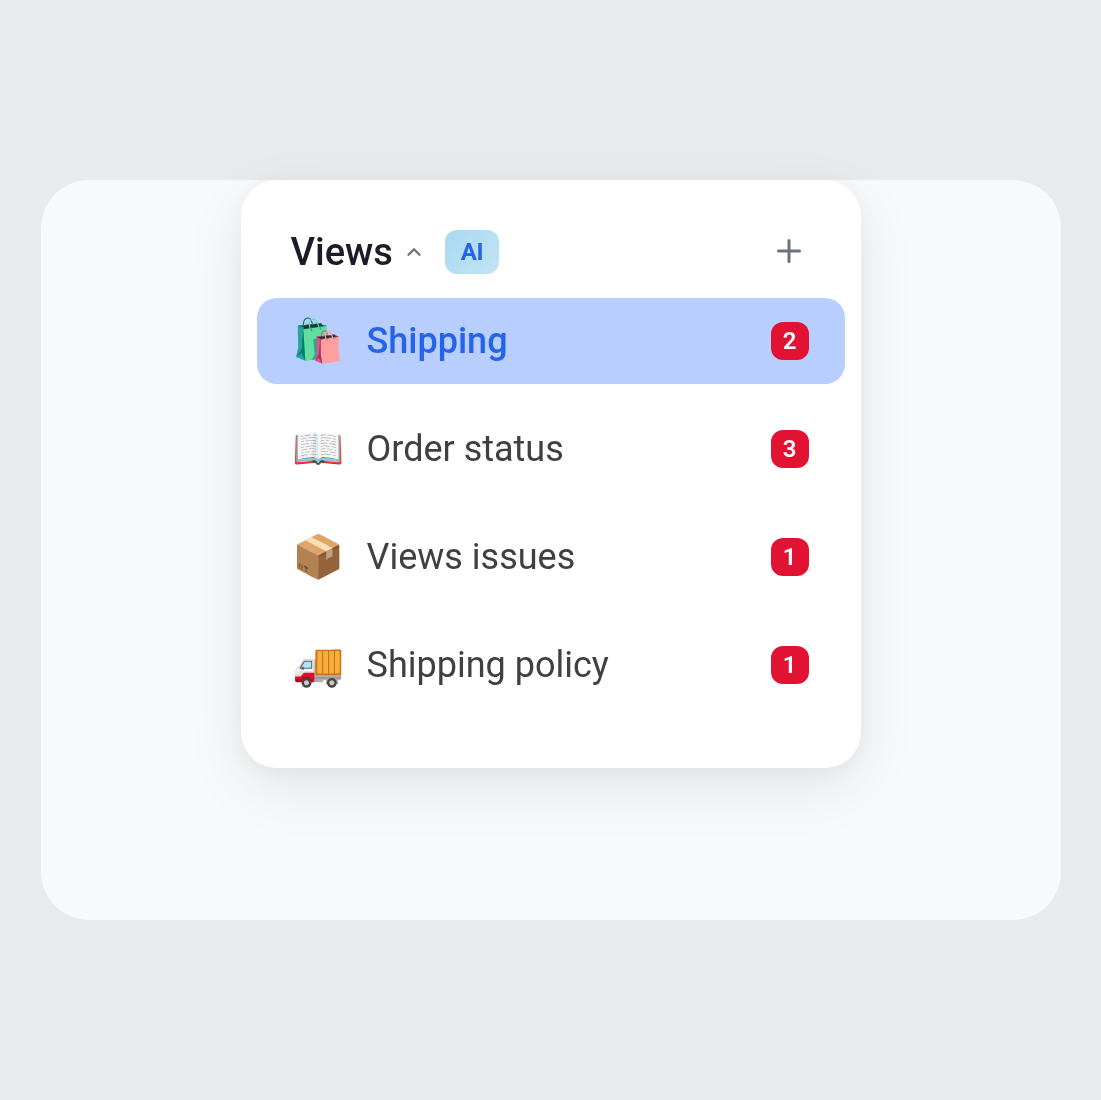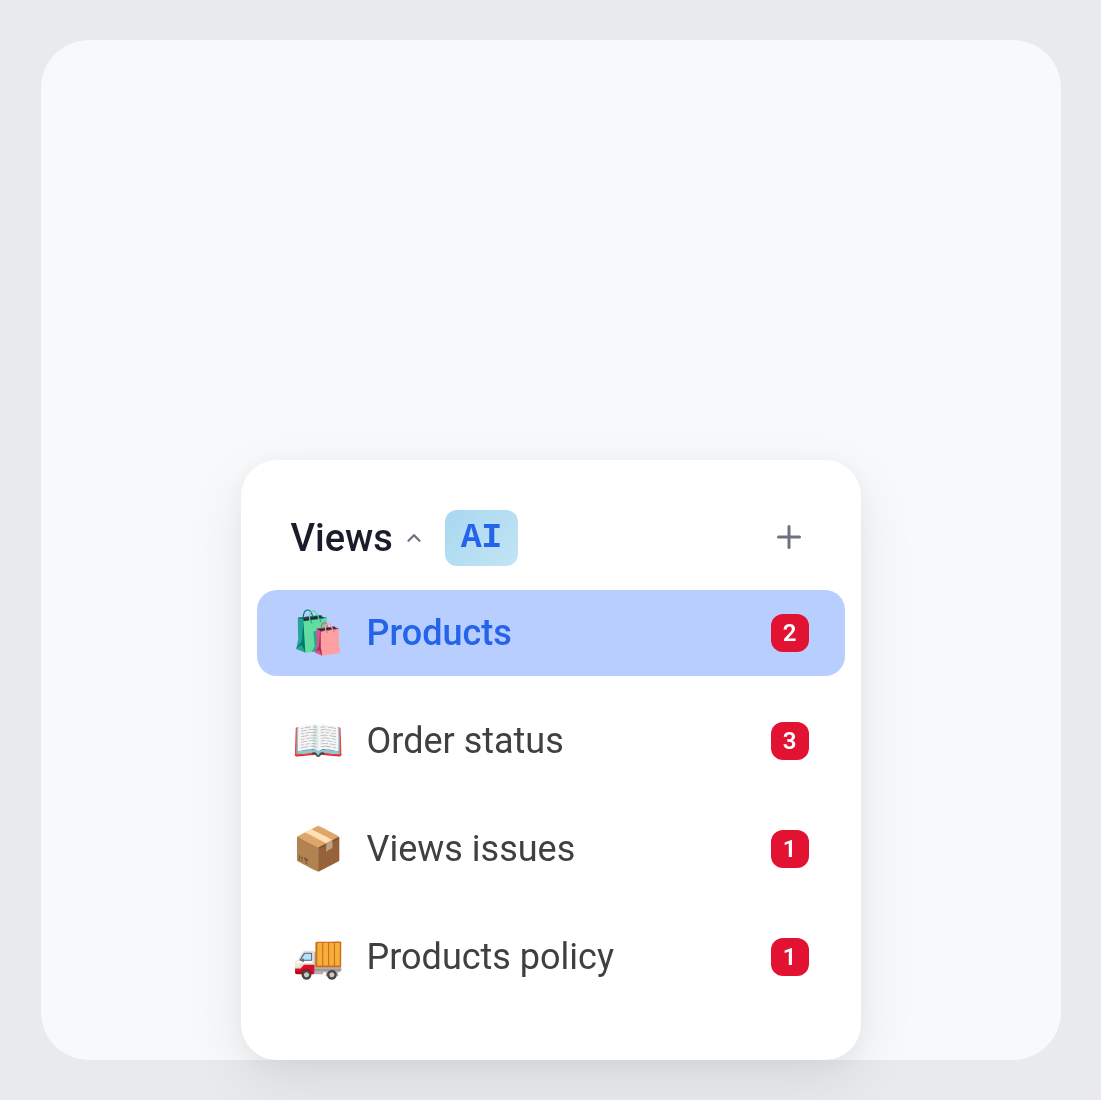--- a/index.html
+++ b/index.html
@@ -13,25 +13,25 @@
       background: #e8eaed;
       width: 1101px;
       height: 1100px;
       display: flex;
       align-items: center;
       justify-content: center;
     }
     
     .outer-container {
       width: 1020px;
-      height: 1020px;
+      height: 740px;
       background: #f8f9fb;
       border-radius: 48px;
       display: flex;
-      align-items: flex-end;
+      align-items: flex-start;
       justify-content: center;
     }
     
     .panel {
       width: 620px;
       background: #ffffff;
       border-radius: 36px;
       box-shadow: 0 20px 60px rgba(0, 0, 0, 0.08), 0 4px 20px rgba(0, 0, 0, 0.04);
       padding: 50px 0 60px 0;
     }
@@ -53,26 +53,25 @@
     
     .chevron-up {
       display: inline-flex;
       align-items: center;
     }
     
     .ai-badge {
       margin-left: 20px;
       background: linear-gradient(135deg, #a8d8f0 0%, #c3e4f5 100%);
       color: #2563eb;
-      font-size: 35px;
+      font-size: 24px;
       font-weight: 700;
       padding: 8px 16px;
       border-radius: 12px;
       letter-spacing: -0.5px;
-      font-family: Liberation Mono, monospace;
     }
     
     .spacer {
       flex: 1;
     }
     
     .plus-button {
       width: 44px;
       height: 44px;
       display: flex;
@@ -166,38 +165,38 @@
             <line x1="5" y1="12" x2="19" y2="12"></line>
           </svg>
         </span>
       </button>
     </div>
 
     <div class="views-list">
 
       <div class="view-item active">
         <span class="view-icon">🛍️</span>
-        <span class="view-label">Products</span>
+        <span class="view-label">Shipping</span>
         <span class="badge">2</span>
       </div>
 
       <div class="view-item">
         <span class="view-icon">📖</span>
         <span class="view-label">Order status</span>
         <span class="badge">3</span>
       </div>
 
       <div class="view-item">
         <span class="view-icon">📦</span>
         <span class="view-label">Views issues</span>
         <span class="badge">1</span>
       </div>
 
       <div class="view-item">
         <span class="view-icon">🚚</span>
-        <span class="view-label">Products policy</span>
+        <span class="view-label">Shipping policy</span>
         <span class="badge">1</span>
       </div>
 
     </div>
 
   </div>
 </div>
 
 </body></html>

